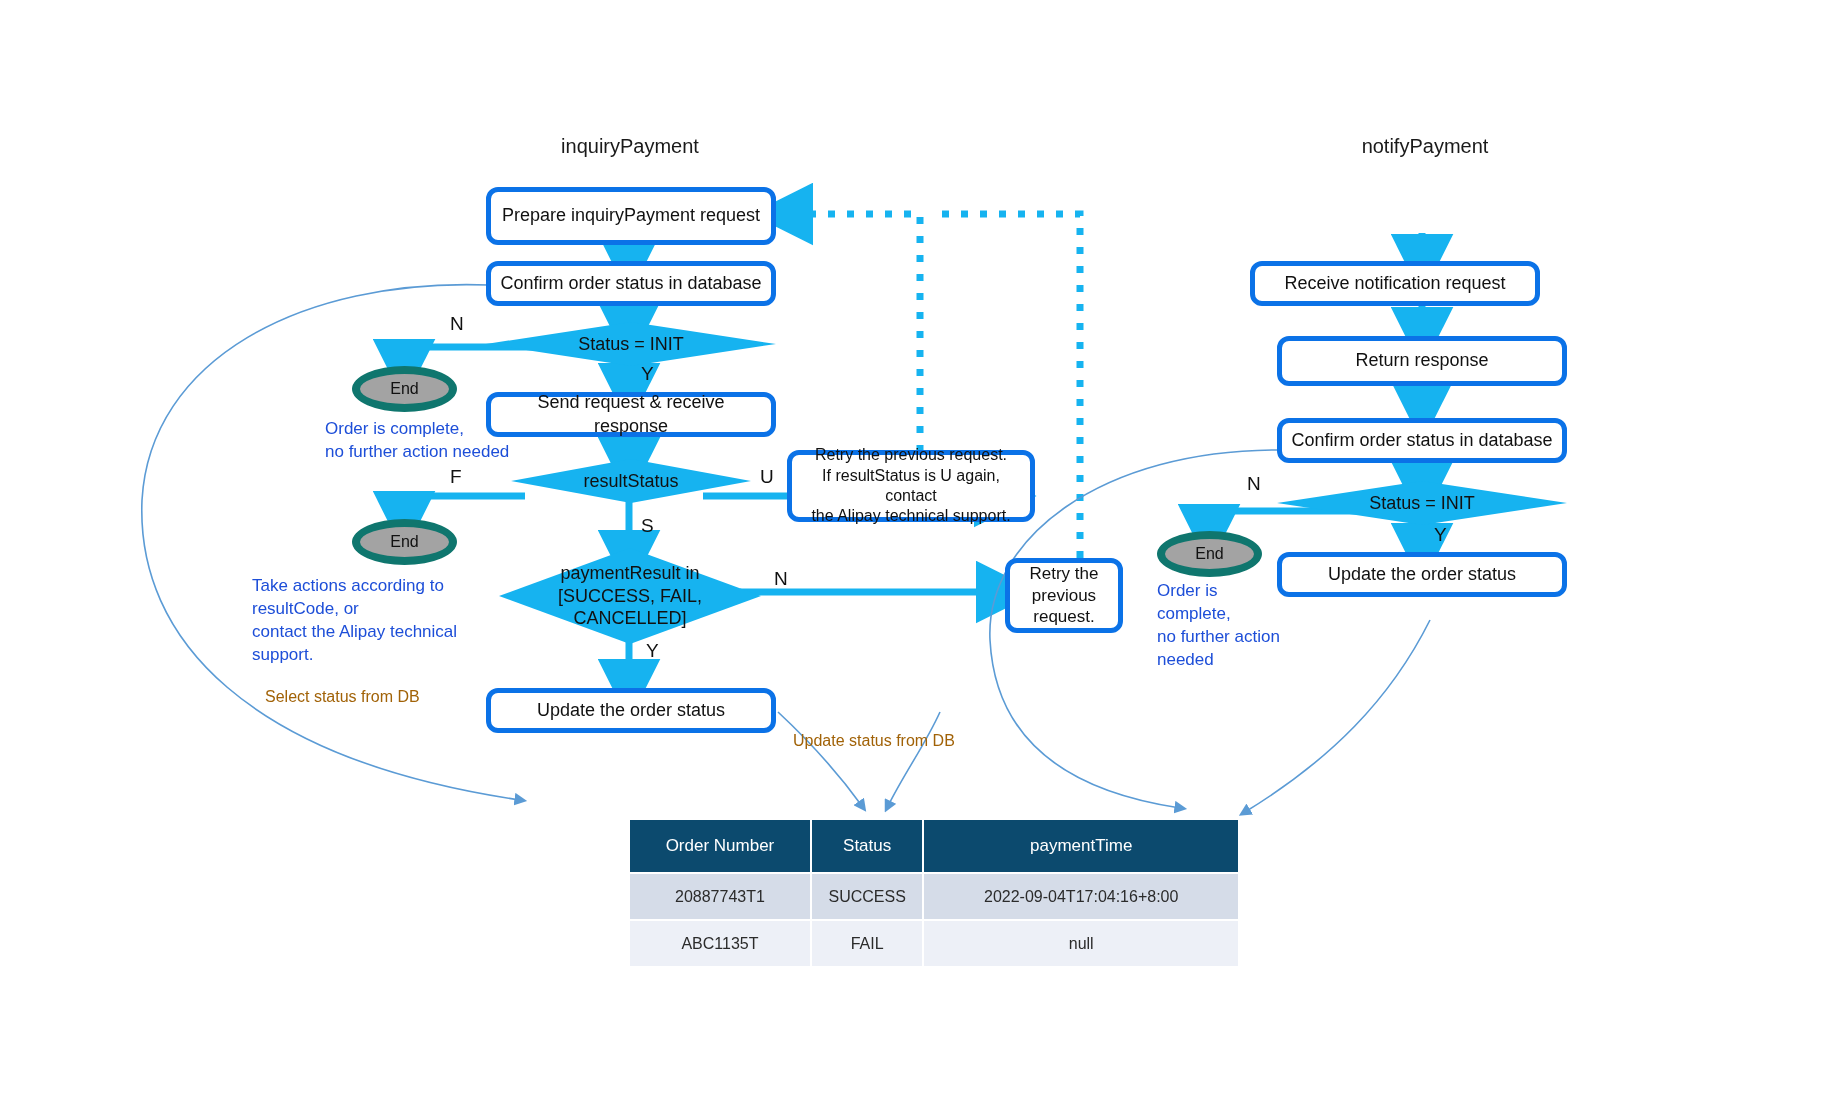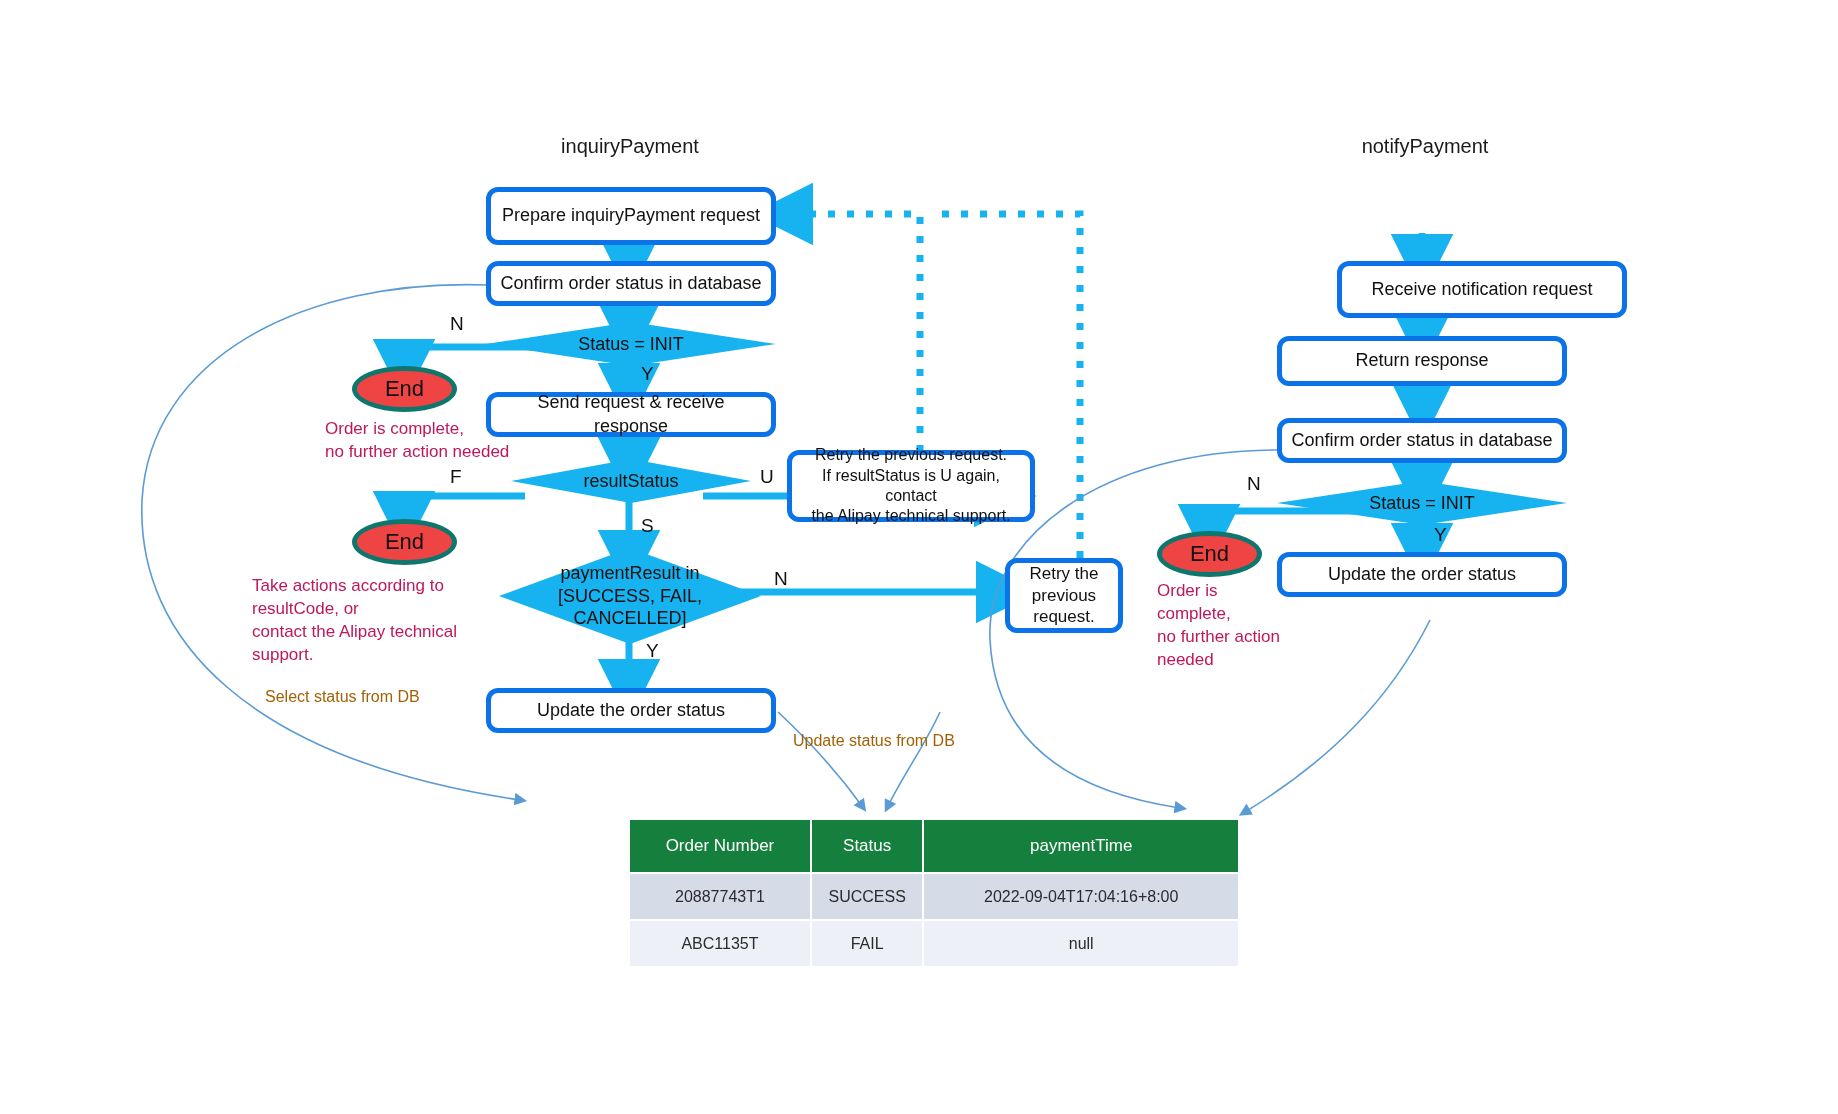--- a/index.html
+++ b/index.html
@@ -39,24 +39,24 @@
   }
   .proc {
     border: 5px solid #0B72E7;
     border-radius: 12px;
     background: #ffffff;
     font-size: 18px;
     line-height: 1.28;
     padding: 4px 8px;
   }
   .terminal {
-    border: 5px solid #0f766e;
+    border: 8px solid #0f766e;
     border-radius: 50%;
-    background: #ef4444;
-    font-size: 22px;
+    background: #a3a3a3;
+    font-size: 16px;
   }
   .diamond-wrap {
     position: absolute;
     display: flex;
     align-items: center;
     justify-content: center;
   }
   .diamond-shape {
     position: absolute;
     left: 0; top: 0;
@@ -82,40 +82,40 @@
   }
   .edge-label {
     position: absolute;
     font-size: 19px;
     color: #111111;
   }
   .note {
     position: absolute;
     font-size: 17px;
     line-height: 1.35;
-    color: #be185d;
+    color: #1d4ed8;
     white-space: pre-line;
   }
   .note-sm {
     position: absolute;
     font-size: 16px;
     color: #a16207;
     white-space: nowrap;
   }
   
   #db-table {
     position: absolute;
     left: 628px;
     top: 818px;
     width: 612px;
     border-collapse: collapse;
     font-size: 16px;
   }
   #db-table th {
-    background: #15803d;
+    background: #0c4a6e;
     color: #ffffff;
     font-weight: normal;
     height: 50px;
     border: 2px solid #ffffff;
     font-size: 17px;
   }
   #db-table td {
     height: 43px;
     border: 2px solid #ffffff;
     color: #2b2b2b;
@@ -228,21 +228,21 @@
 
   <div class="node proc" style="left: 1005px; top: 558px; width: 118px; height: 75px; font-size: 17px; white-space: pre-line;">Retry the
 previous request.</div>
 
   <div class="node proc" style="left:486px; top:688px; width:290px; height:45px;">Update the order status</div>
 
   <div class="note-sm" style="left:265px; top:688px;">Select status from DB</div>
   <div class="note-sm" style="left:793px; top:732px;">Update status from DB</div>
 
 
-  <div class="node proc" style="left:1337px; top:261px; width:290px; height:57px;">Receive notification request</div>
+  <div class="node proc" style="left:1250px; top:261px; width:290px; height:45px;">Receive notification request</div>
 
   <div class="node proc" style="left:1277px; top:336px; width:290px; height:50px;">Return response</div>
 
   <div class="node proc" style="left:1277px; top:418px; width:290px; height:45px;">Confirm order status in database</div>
 
   <div class="diamond-wrap" style="left:1277px; top:481px; width:290px; height:44px;">
     <div class="diamond-shape"></div>
     <div class="diamond-label">Status = INIT</div>
   </div>
   <div class="edge-label" style="left:1247px; top:473px;">N</div>

